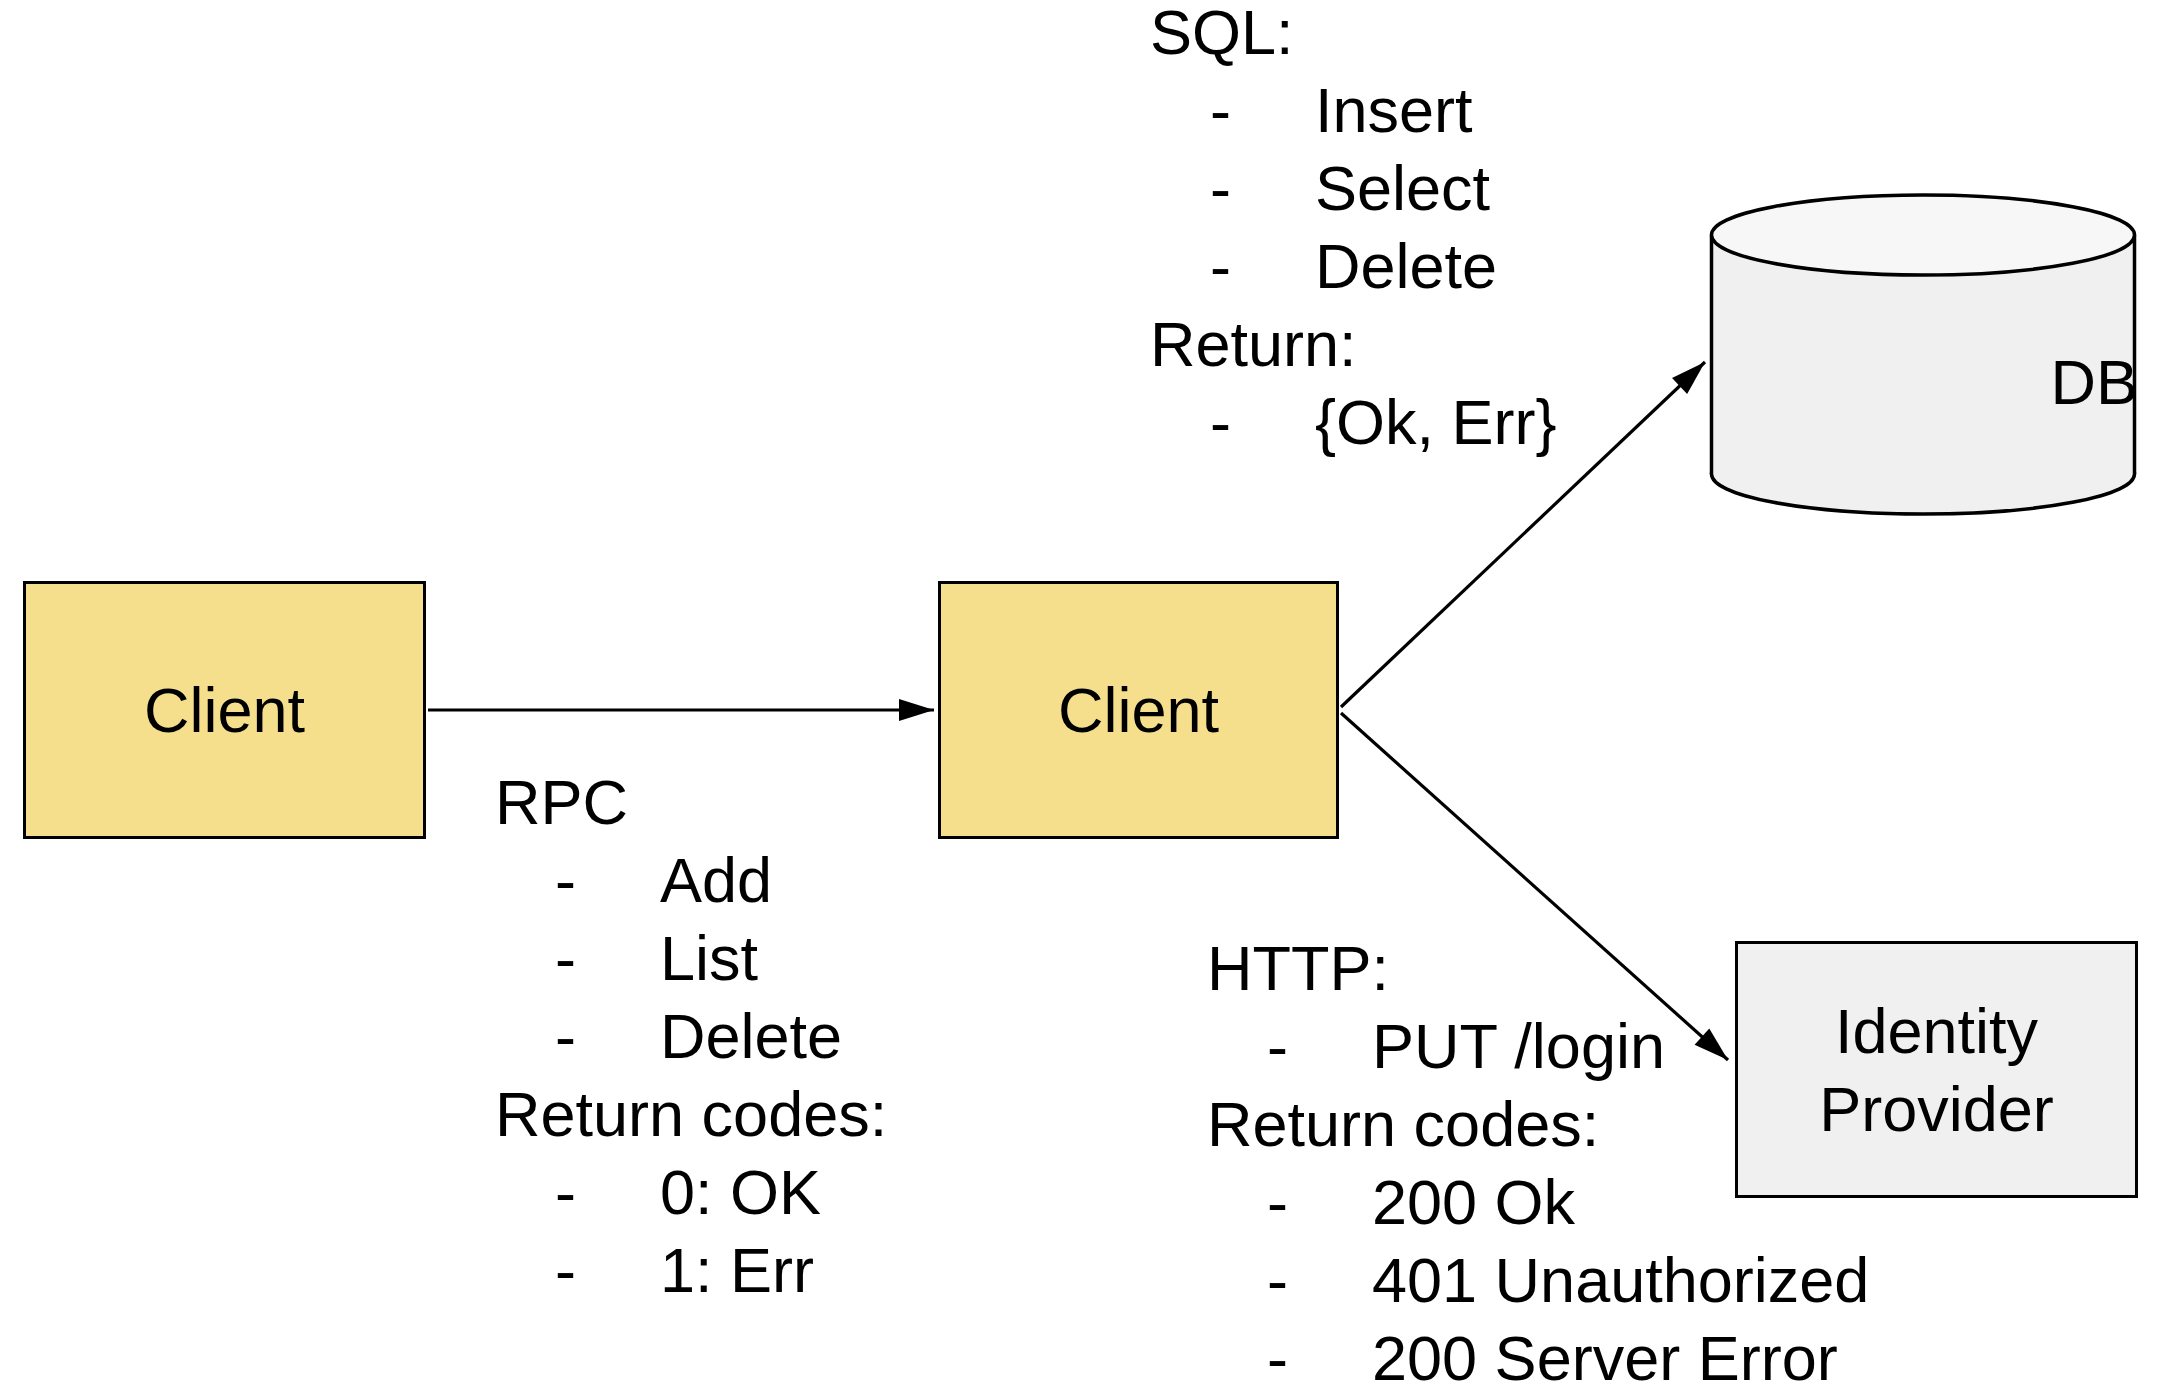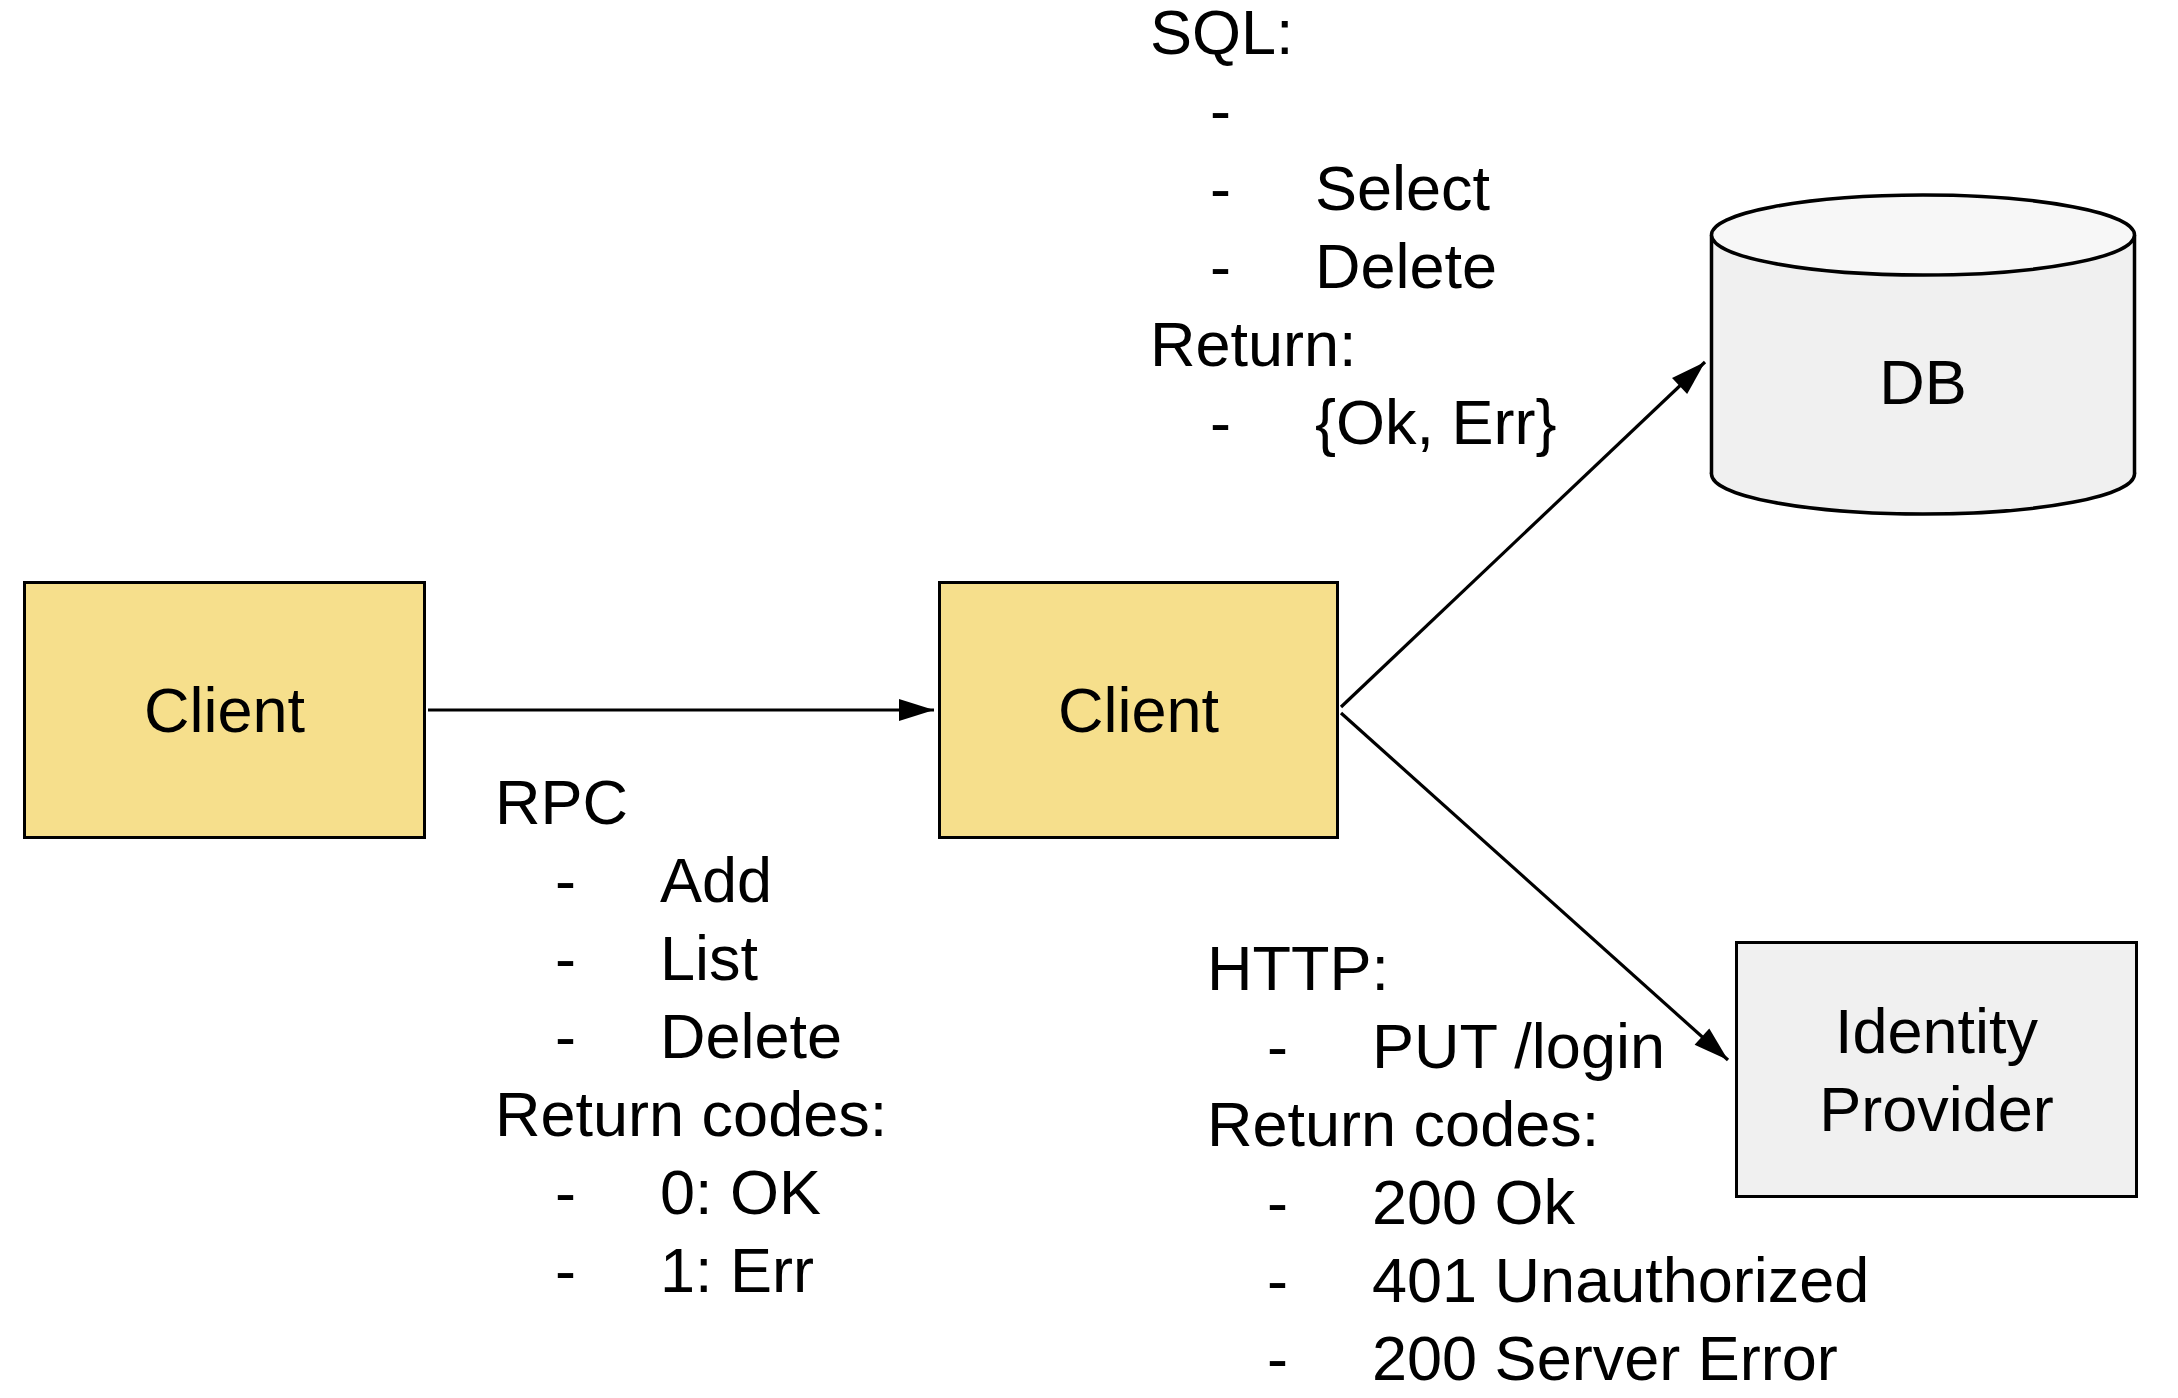--- a/index.html
+++ b/index.html
@@ -31,21 +31,21 @@
   }
   .node.yellow { background: var(--node-yellow, #F6DF8C); }
   .node.gray   { background: var(--node-gray, #F0F0F0); }
   #client-node  { left: 23px;   top: 581px; width: 403px; height: 258px; align-items: center; }
   #backend-node { left: 938px;  top: 581px; width: 401px; height: 258px; }
   #idp-node     { left: 1735px; top: 941px; width: 403px; height: 257px; }
   #db-cylinder  { position: absolute; left: 1708px; top: 191px; width: 430px; height: 326px; }
   #db-label {
     position: absolute;
     left: 1708px; top: 343px; width: 430px;
-    text-align: center;
+    text-align: right;
     font-size: 63px; line-height: 78px;
   }
   .ann {
     position: absolute;
     font-size: 63px;
     line-height: 78px;
     white-space: nowrap;
   }
   .ann-row { display: flex; }
   .bullet {
@@ -91,20 +91,21 @@
     <span>
       <div>Identity</div>
       <div>Provider</div>
     </span>
   </div>
 
   <div class="ann" style="left:1150px; top:-7px;">
     <div class="ann-row">SQL:</div>
     <div class="ann-row">
       <span class="bullet">-</span>
+      <span>Insert</span>
     </div>
     <div class="ann-row">
       <span class="bullet">-</span>
       <span>Select</span>
     </div>
     <div class="ann-row">
       <span class="bullet">-</span>
       <span>Delete</span>
     </div>
     <div class="ann-row">Return:</div>

